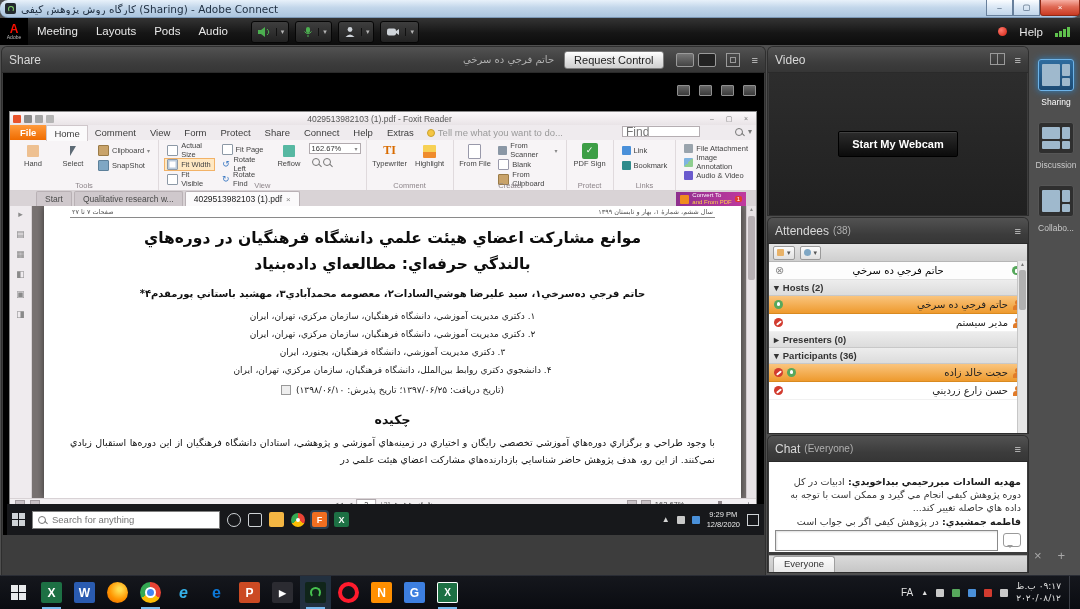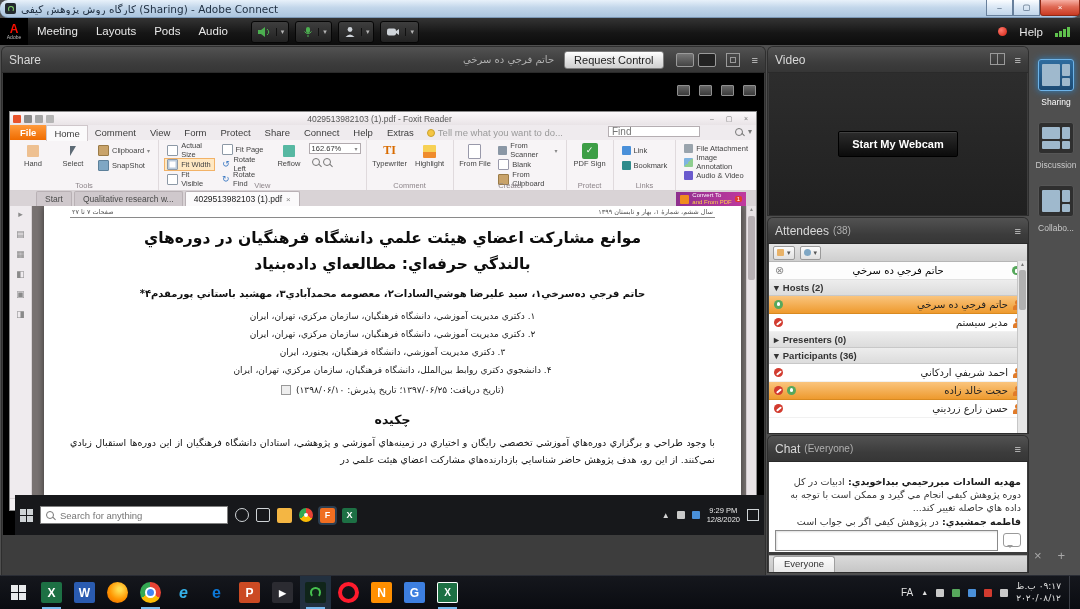--- a/index.html
+++ b/index.html
@@ -50,21 +50,21 @@
   .fx-title{height:13px;background:linear-gradient(#fbf8fa,#e9e4e7);display:flex;align-items:center;font-size:8.5px;color:#555;padding:0 3px;gap:3px;}
   .qat{width:8px;height:8px;border-radius:1px;display:inline-block;}
   .fx-title-text{flex:1;text-align:center;white-space:nowrap;overflow:hidden;}
   .fx-winbtn{width:14px;text-align:center;color:#777;font-size:7px;}
   .fx-menu{height:15px;background:#efebee;display:flex;align-items:center;font-size:9.5px;color:#3c3c3c;position:relative;}
   .fx-file{background:linear-gradient(#ff9a3c,#ef6c00);color:#fff;padding:0 10px;height:15px;line-height:15px;font-weight:bold;}
   .fx-mtab{padding:0 7px;line-height:15px;}
   .fx-mtab.on{background:#fbfafb;border:1px solid #cfc7cb;border-bottom:0;}
   .fx-tellme{color:#9a9a9a;margin-left:6px;display:flex;align-items:center;gap:3px;}
   .bulb{width:6px;height:6px;border-radius:50%;background:#f5c542;border:1px solid #caa22d;}
-  .fx-find{position:absolute;right:56px;top:1px;width:92px;height:11px;background:#fff;border:1px solid #b5aeb2;font-size:10px;color:#555;padding:0 3px;box-sizing:border-box;font-family:"Liberation Sans",sans-serif;}
+  .fx-find{position:absolute;right:56px;top:1px;width:78px;height:11px;background:#fff;border:1px solid #b5aeb2;font-size:12px;color:#555;padding:0 3px;box-sizing:border-box;font-family:"Liberation Sans",sans-serif;}
   .mag{width:6px;height:6px;border:1.4px solid #777;border-radius:50%;position:relative;display:inline-block;}
   .mag::after{content:"";position:absolute;width:4px;height:1.4px;background:#777;right:-3px;bottom:-1px;transform:rotate(45deg);}
   .fx-menu-right{position:absolute;right:4px;top:2px;display:flex;gap:5px;align-items:center;color:#777;font-size:8px;}
 
   .fx-ribbon{height:50px;background:#f7f4f6;border-bottom:1px solid #d8d2d5;display:flex;}
   .fx-group{position:relative;border-right:1px solid #e0dadd;padding:2px 5px 9px;display:flex;gap:4px;box-sizing:border-box;}
   .fx-glabel{position:absolute;bottom:0;left:0;right:0;text-align:center;font-size:7.5px;color:#8d858a;}
   .fx-big{width:36px;display:flex;flex-direction:column;align-items:center;font-size:7.5px;color:#444;text-align:center;gap:1px;padding-top:1px;line-height:1.1;}
   .bi{width:16px;height:16px;border-radius:2px;display:flex;align-items:center;justify-content:center;}
   .fx-col{display:flex;flex-direction:column;gap:1px;padding-top:1px;}
@@ -119,21 +119,21 @@
 
   .fx-status{position:absolute;bottom:0;left:0;right:0;height:12px;background:#f2eff1;border-top:1px solid #d8d2d5;display:flex;align-items:center;font-size:7.5px;color:#555;padding:0 5px;gap:5px;box-sizing:border-box;}
   .fx-nav{position:absolute;left:50%;transform:translateX(-50%);display:flex;align-items:center;gap:4px;font-size:6.5px;color:#666;}
   .pagebox{min-width:14px;height:9px;background:#fff;border:1px solid #b1aaae;font-size:7px;text-align:center;line-height:9px;color:#222;padding:0 2px;}
   .fx-zoomctl{margin-left:auto;display:flex;align-items:center;gap:4px;font-size:7.5px;color:#444;}
   .slider{width:46px;height:2px;background:#b5aeb2;position:relative;}
   .slider i{position:absolute;left:21px;top:-3px;width:4px;height:8px;background:#8d858a;}
   .stat-ico{width:8px;height:8px;background:#c9c2c6;border:1px solid #a49da1;display:inline-block;}
 
   
-  .win-taskbar{position:absolute;left:12px;right:0;bottom:0;height:40px;background:#17181b;display:flex;align-items:center;gap:7px;padding:0 5px;box-sizing:border-box;}
+  .win-taskbar{position:absolute;left:4px;right:0;bottom:0;height:31px;background:#17181b;display:flex;align-items:center;gap:7px;padding:0 5px;box-sizing:border-box;}
   .win-flag{width:13px;height:13px;display:grid;grid-template-columns:6px 6px;grid-template-rows:6px 6px;gap:1px;}
   .win-flag i{background:#cfd3d6;}
   .win-search{width:188px;height:18px;background:#fff;border:1px solid #808080;display:flex;align-items:center;gap:4px;padding:0 5px;box-sizing:border-box;}
   .win-search input{border:0;outline:0;font-size:9.5px;color:#666;width:150px;font-family:"Liberation Sans",sans-serif;background:transparent;}
   .wt-ico{width:15px;height:15px;border-radius:2px;display:flex;align-items:center;justify-content:center;color:#fff;font-size:9px;font-weight:bold;}
   .wt-active{box-shadow:0 0 0 2px #2c3e50;background-color:#2c3136;}
   .cortana{border:1.6px solid #cfd3d6;border-radius:50%;background:none;width:12px;height:12px;}
   .taskview{border:1px solid #cfd3d6;background:none;width:12px;height:12px;}
   .win-tray{margin-left:auto;display:flex;align-items:center;gap:7px;color:#d5d5d5;font-size:8px;}
   .win-clock{font-size:7.5px;line-height:1.25;text-align:center;color:#eaeaea;}
@@ -664,25 +664,20 @@
         <span class="person"></span>
       </div>
       <div class="att-sec">
           <span>▸</span>
           <span>Presenters (0)</span>
         </div>
       <div class="att-sec">
           <span>▾</span>
           <span>Participants (36)</span>
         </div>
-      <div class="att-row">
-        <span class="ph-red"></span>
-        <span class="att-name fa">احمد شريفي اردكاني</span>
-        <span class="person"></span>
-      </div>
       <div class="att-row hl">
         <span class="ph-red"></span>
         <span class="mic-grn"></span>
         <span class="att-name fa">حجت خالد زاده</span>
         <span class="person"></span>
       </div>
       <div class="att-row">
         <span class="ph-red"></span>
         <span class="att-name fa">حسن زارع زرديني</span>
         <span class="person"></span>

